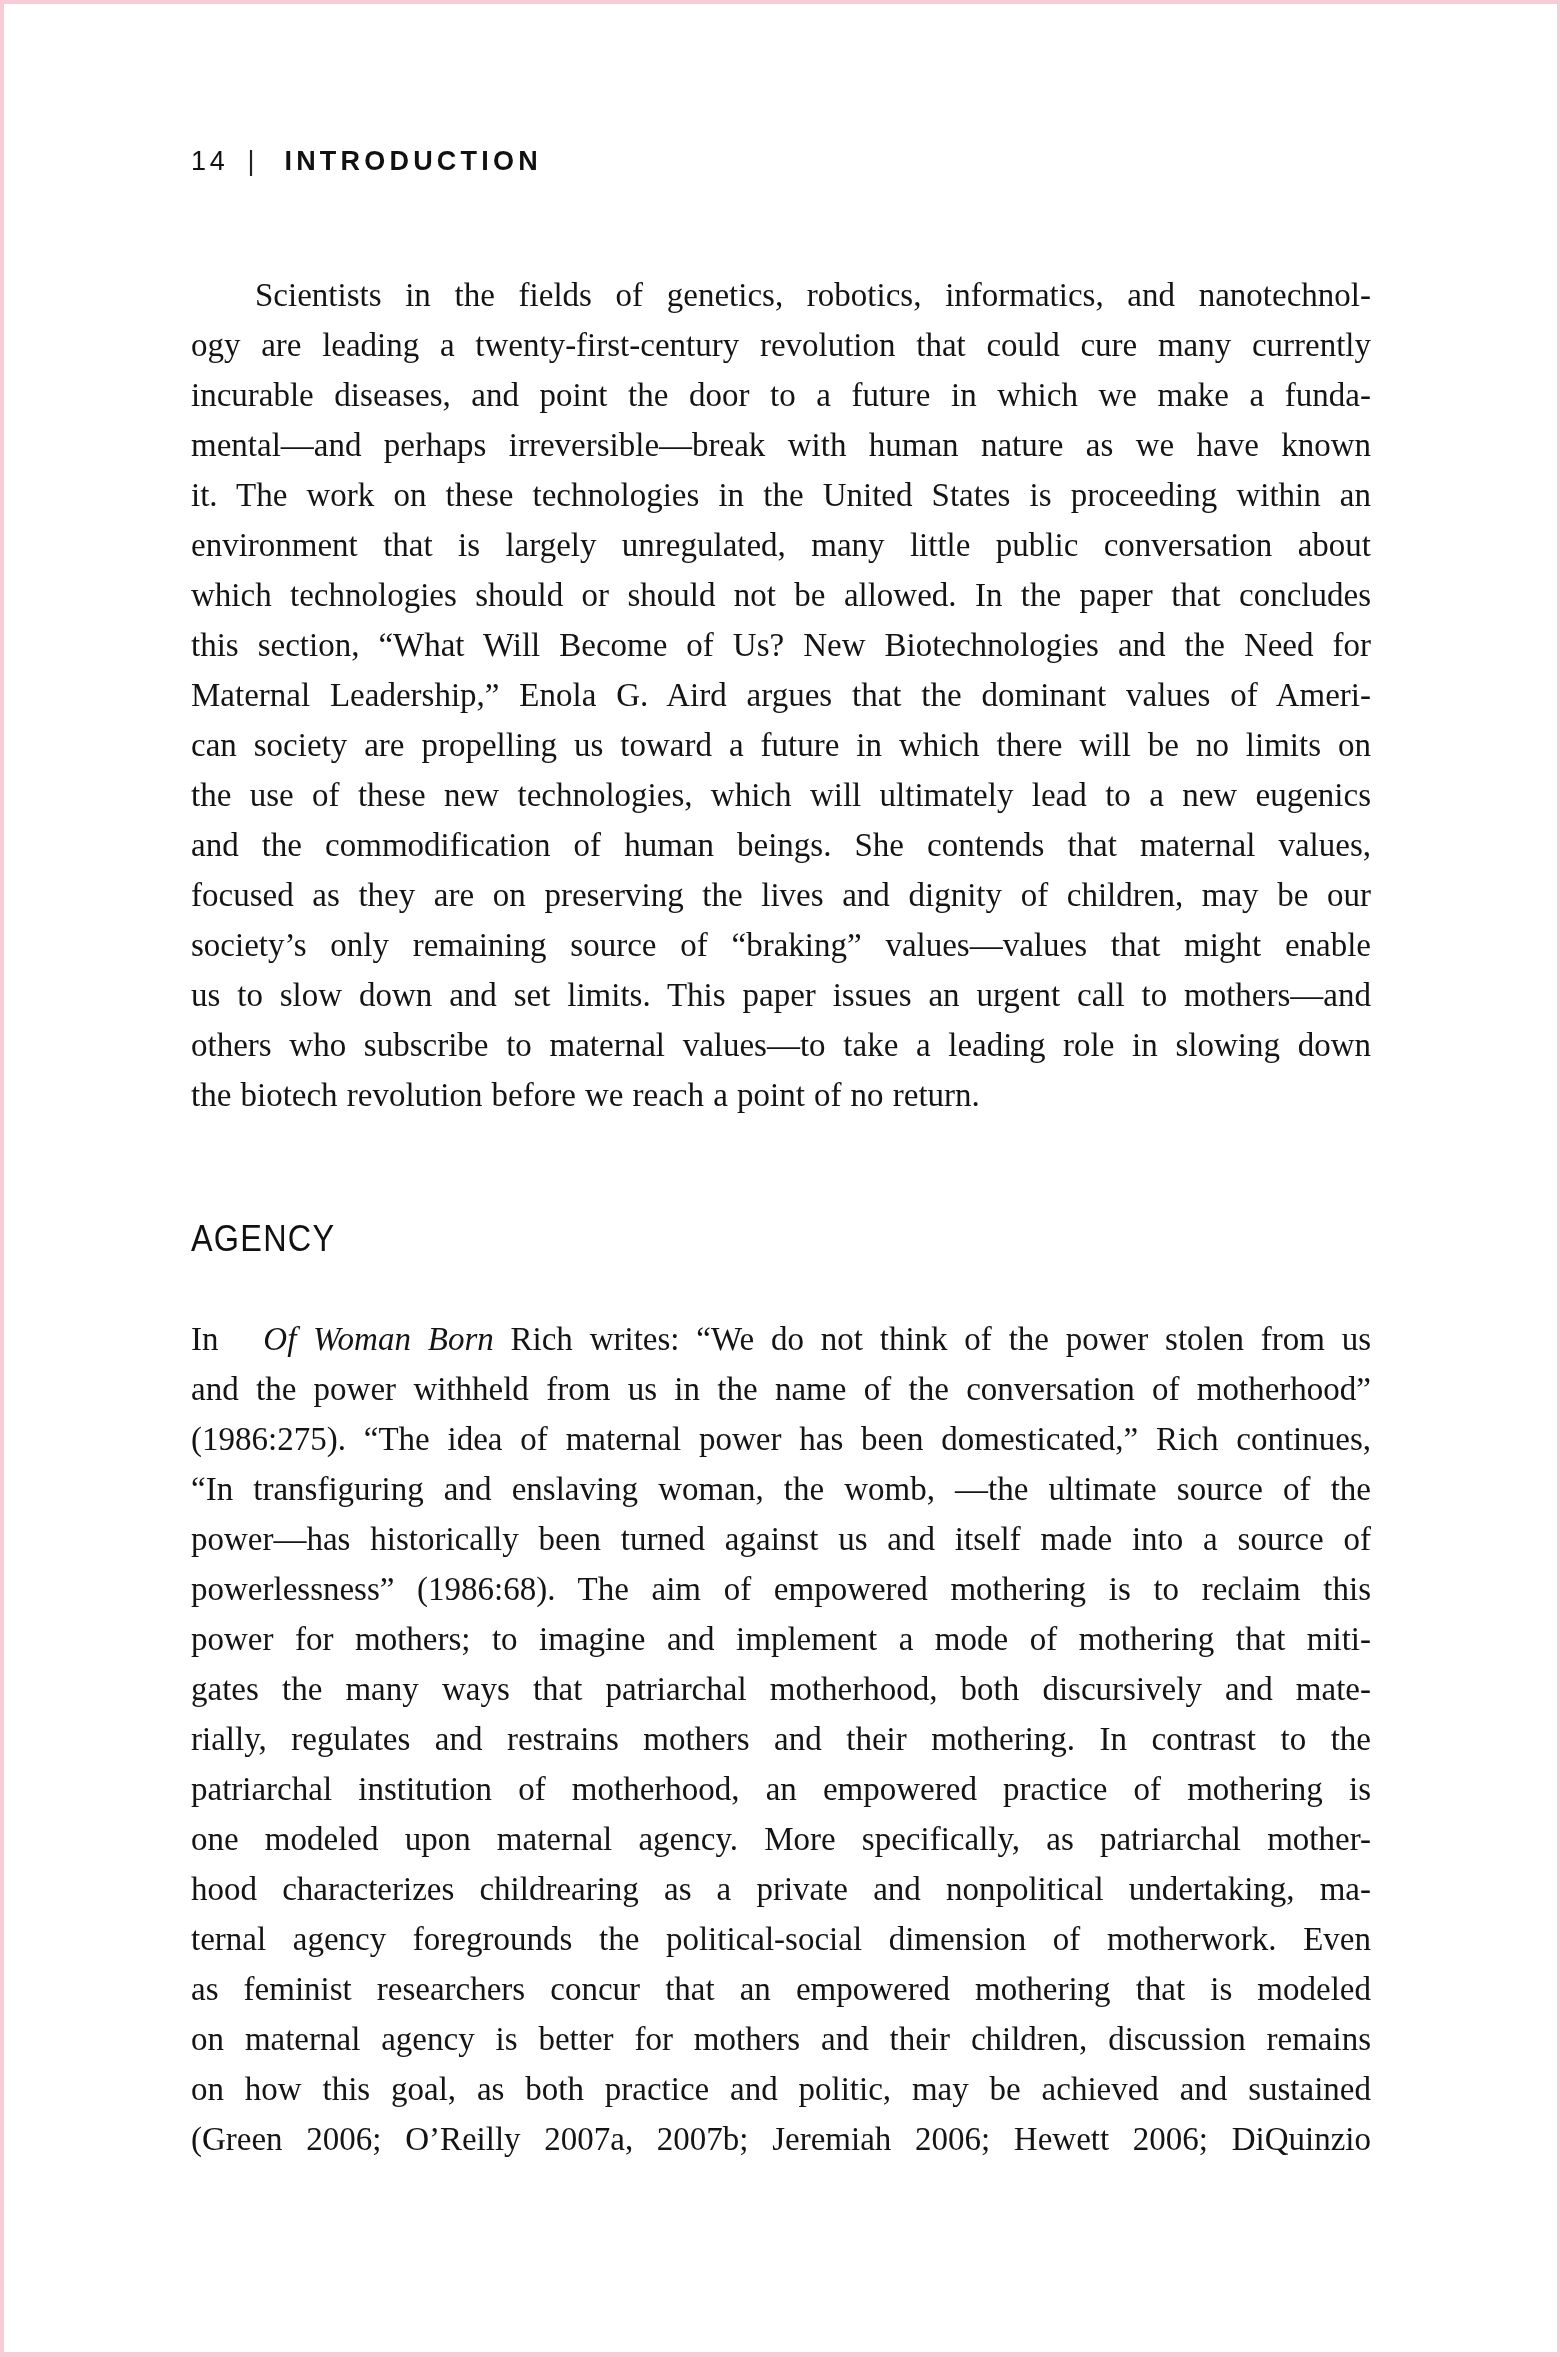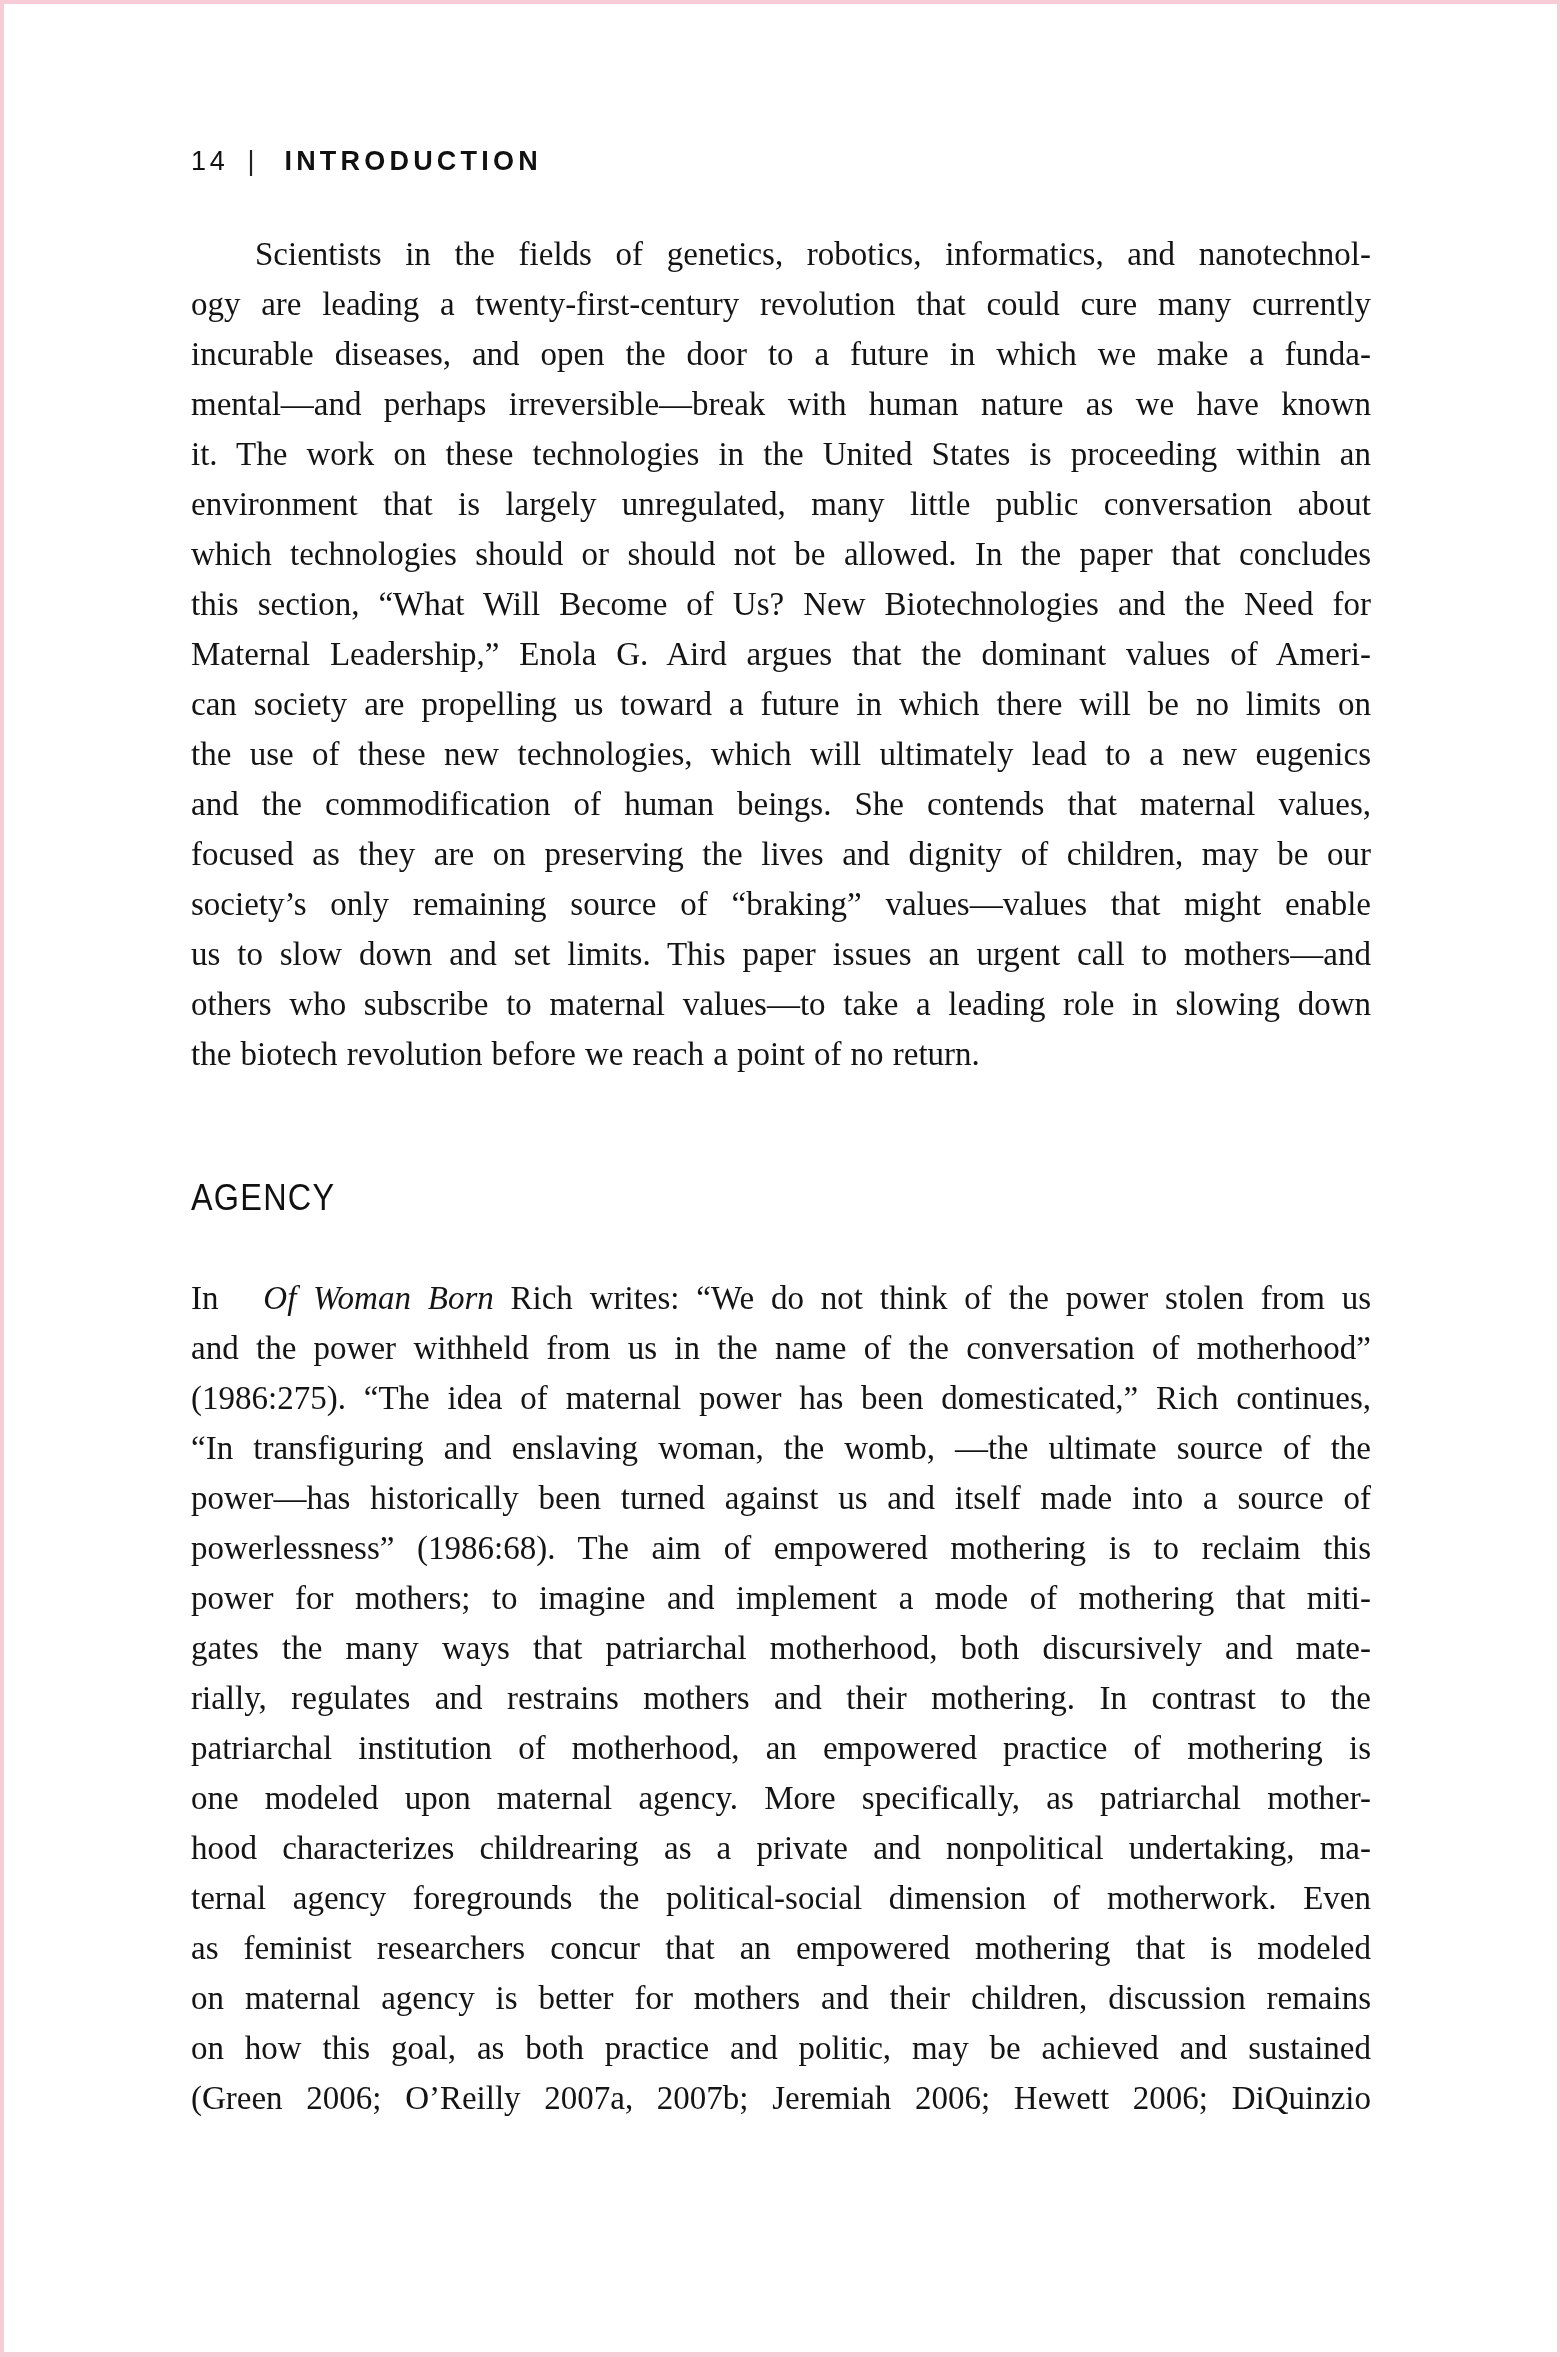--- a/index.html
+++ b/index.html
@@ -61,21 +61,21 @@
     hyphens: none;
   }
   .para .tline.indent {
     text-indent: 64px;
   }
   .para .tline.last-left {
     text-align: center;
     text-align-last: left;
   }
   .para1 {
-    margin-top: 52px;
+    margin-top: 93px;
   }
   .section-heading {
     margin: 98px 0 0 0;
     font-family: "Liberation Sans", sans-serif;
     font-weight: 400;
     font-size: 36px;
     line-height: 41px;
     letter-spacing: 1.4px;
     color: #111111;
     transform: scaleX(0.9);
@@ -97,21 +97,21 @@
 
     <div class="running-header">
       <span class="pagenum">14</span>
       <span class="sep">|</span>
       <span class="runtitle">INTRODUCTION</span>
     </div>
 
     <div class="para para1">
         <div class="tline indent">Scientists in the fields of genetics, robotics, informatics, and nanotechnol-</div>
         <div class="tline">ogy are leading a twenty-first-century revolution that could cure many currently</div>
-        <div class="tline">incurable diseases, and open the door to a future in which we make a funda-</div>
+        <div class="tline">incurable diseases, and point the door to a future in which we make a funda-</div>
         <div class="tline">mental—and perhaps irreversible—break with human nature as we have known</div>
         <div class="tline">it. The work on these technologies in the United States is proceeding within an</div>
         <div class="tline">environment that is largely unregulated, many little public conversation about</div>
         <div class="tline">which technologies should or should not be allowed. In the paper that concludes</div>
         <div class="tline">this section, “What Will Become of Us? New Biotechnologies and the Need for</div>
         <div class="tline">Maternal Leadership,” Enola G. Aird argues that the dominant values of Ameri-</div>
         <div class="tline">can society are propelling us toward a future in which there will be no limits on</div>
         <div class="tline">the use of these new technologies, which will ultimately lead to a new eugenics</div>
         <div class="tline">and the commodification of human beings. She contends that maternal values,</div>
         <div class="tline">focused as they are on preserving the lives and dignity of children, may be our</div>

